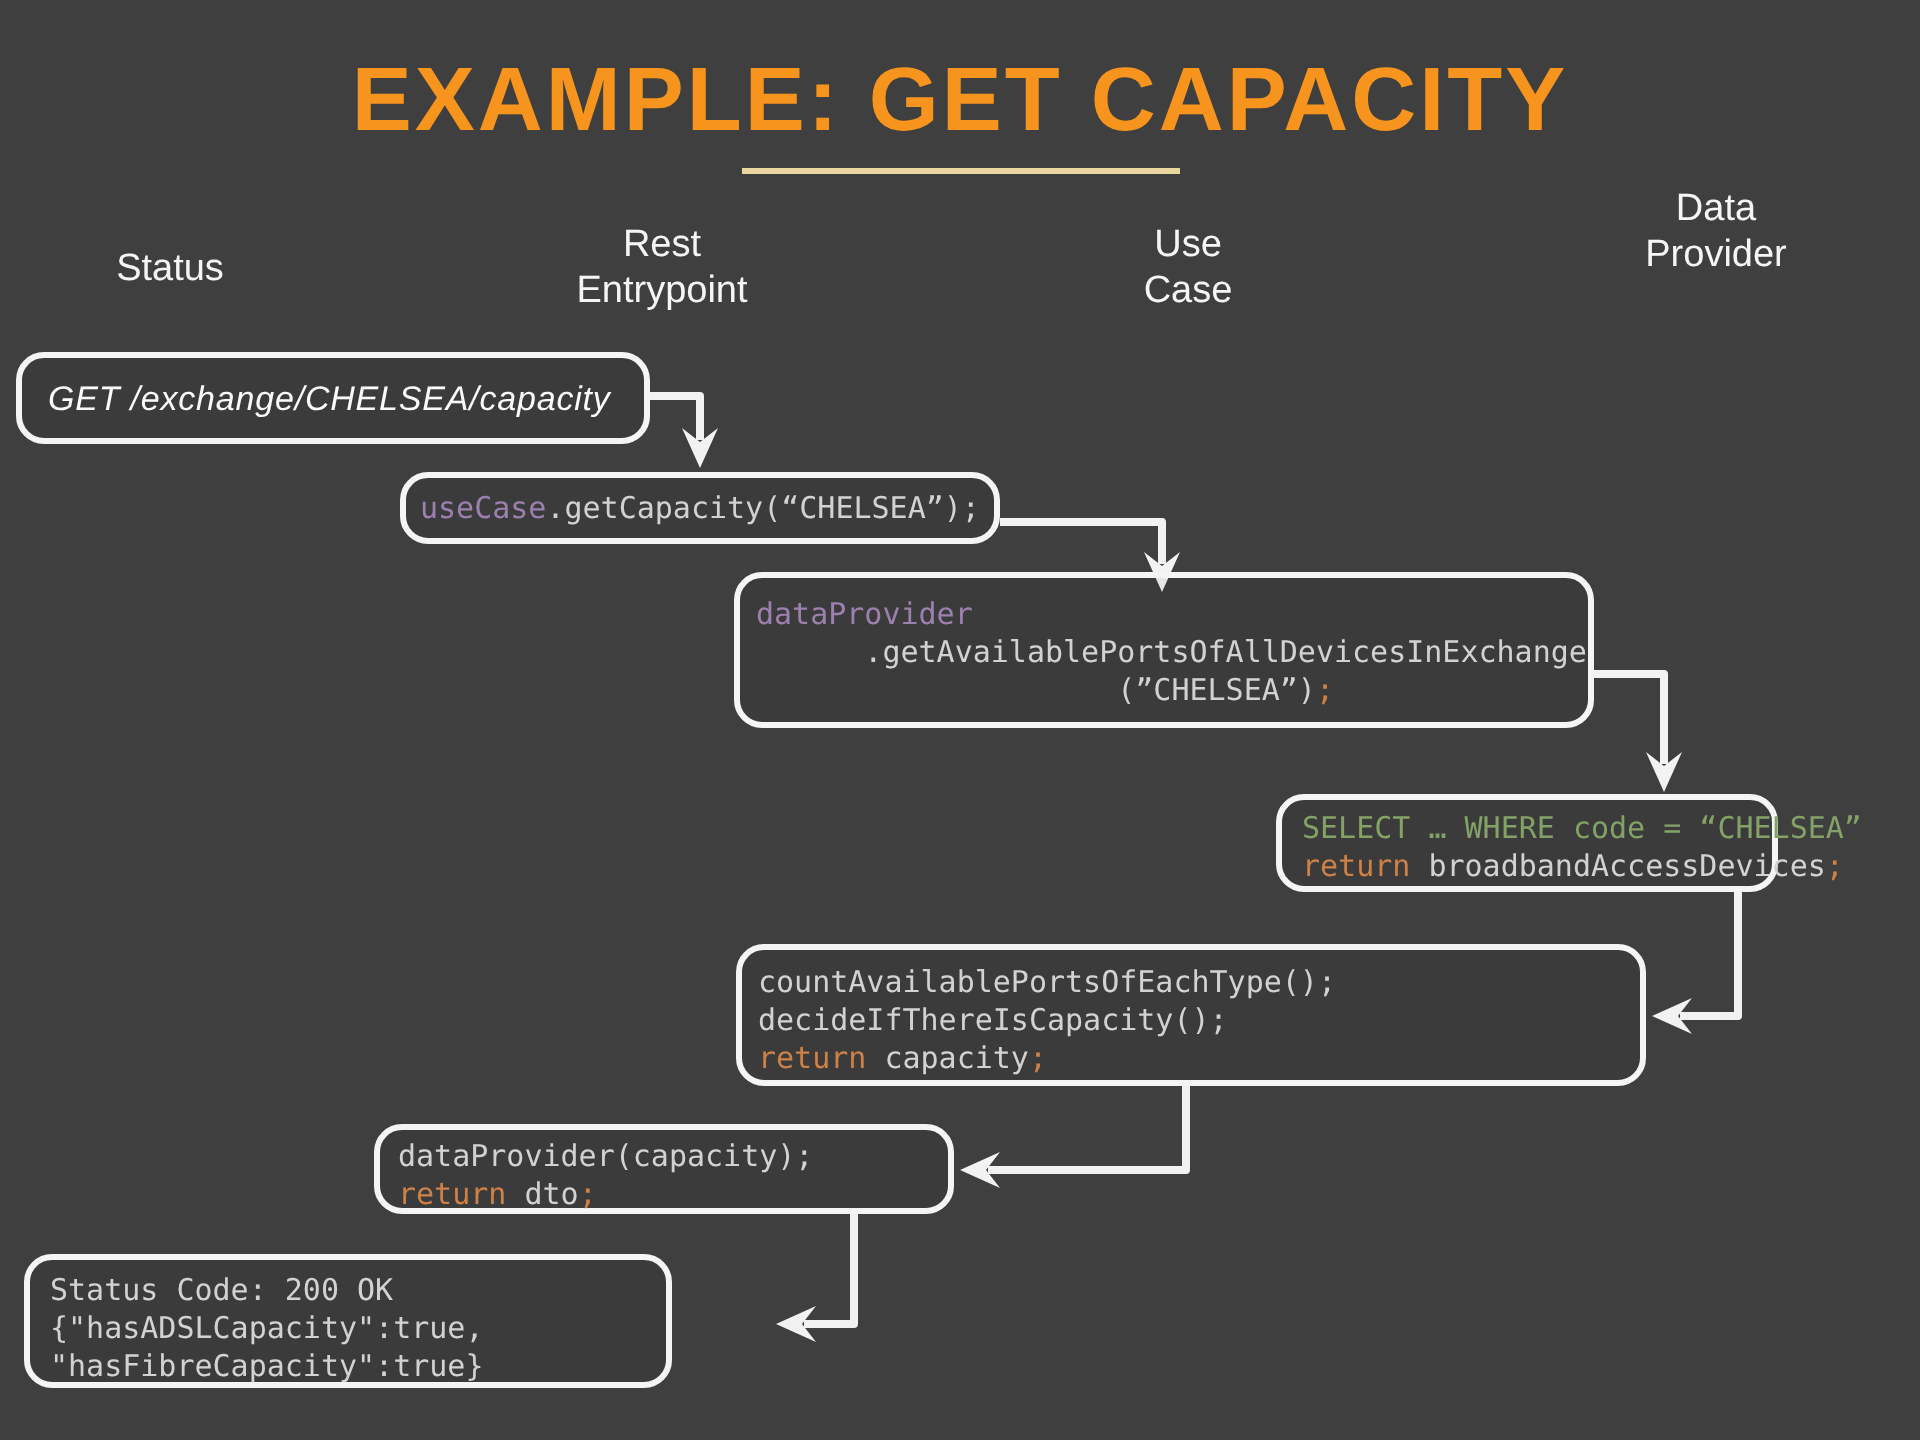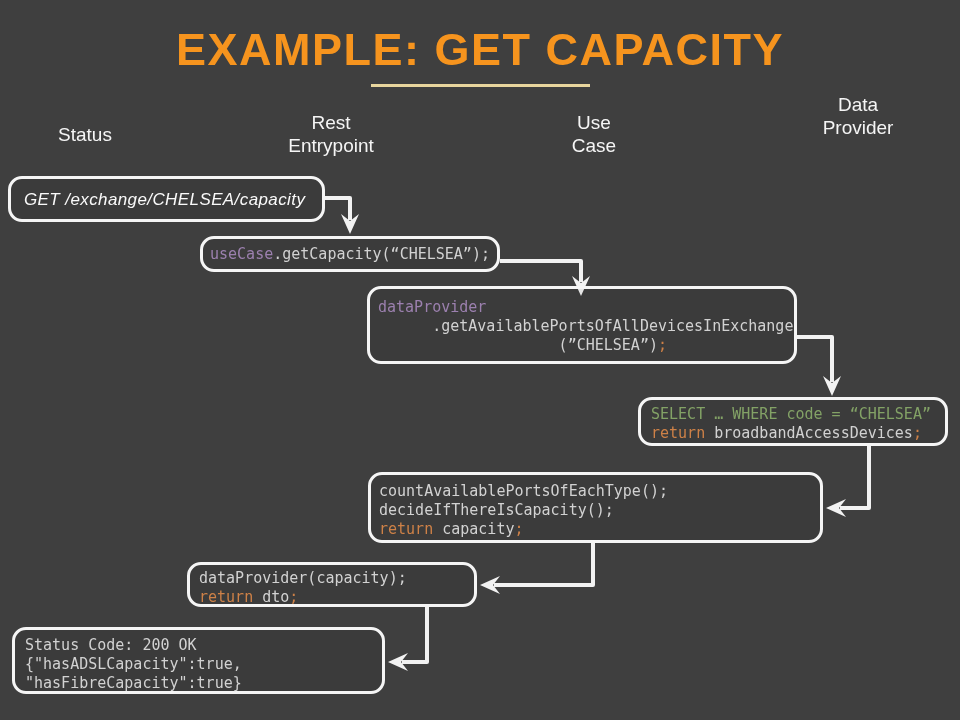--- a/index.html
+++ b/index.html
@@ -48,27 +48,27 @@
 
   #box-request{left:8px; top:176px; width:317px; height:46px; display:flex; align-items:center;}
   #box-request pre{
     font-family:"Liberation Sans", sans-serif; font-style:italic;
     font-size:17px; letter-spacing:0.4px; padding-left:13px;
   }
   #box-usecase{left:200px; top:236px; width:300px; height:36px; display:flex; align-items:center;}
   #box-usecase pre{padding-left:7px;}
   #box-dataprovider{left:367px; top:286px; width:430px; height:78px;}
   #box-dataprovider pre{padding:9px 0 0 8px;}
-  #box-select{left:638px; top:397px; width:310px; height:49px;}
+  #box-select{left:638px; top:397px; width:251px; height:49px;}
   #box-select pre{padding:5px 0 0 10px;}
   #box-count{left:368px; top:472px; width:455px; height:71px;}
   #box-count pre{padding:7px 0 4px 8px;}
   #box-convert{left:187px; top:562px; width:290px; height:45px;}
   #box-convert pre{padding:4px 0 0 9px;}
-  #box-status{left:12px; top:627px; width:373px; height:67px;}
+  #box-status{left:12px; top:627px; width:324px; height:67px;}
   #box-status pre{padding:6px 0 0 10px;}
 
   svg.arrows{position:absolute; left:0; top:0; width:960px; height:720px; pointer-events:none;}
   svg.arrows path.line{fill:none; stroke:var(--arrow); stroke-width:4; stroke-linejoin:round; stroke-linecap:butt;}
   svg.arrows path.head{fill:var(--arrow); stroke:none;}
 </style>
 </head>
 <body>
 
 <div class="slide">

